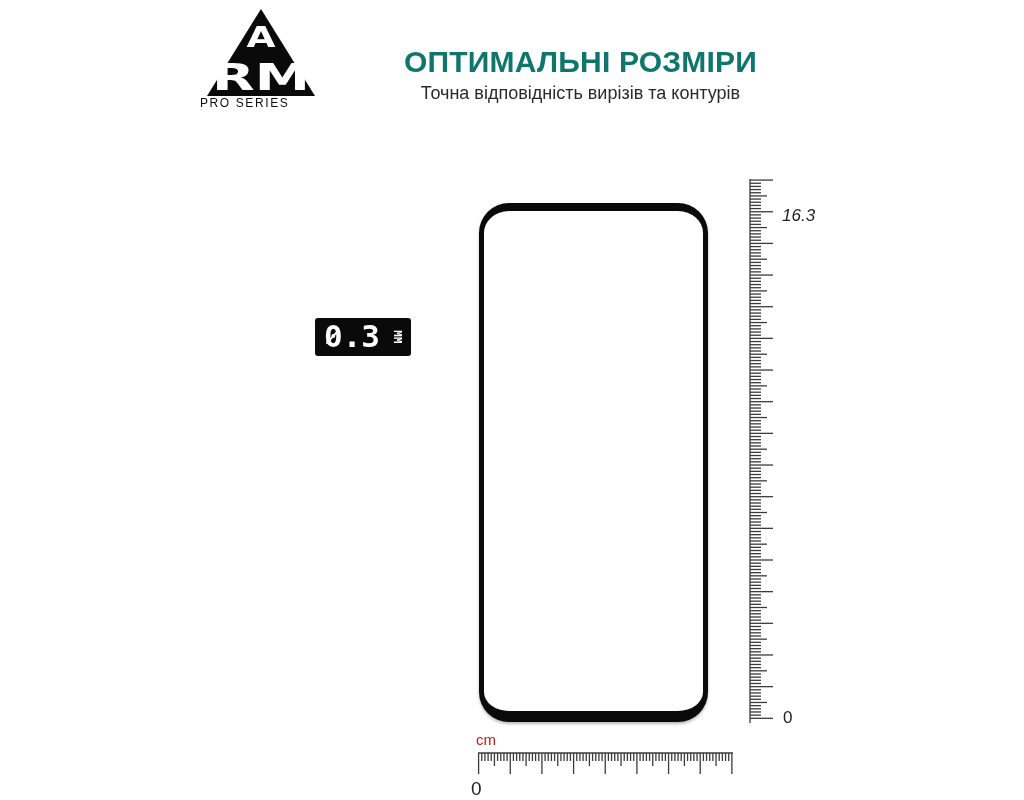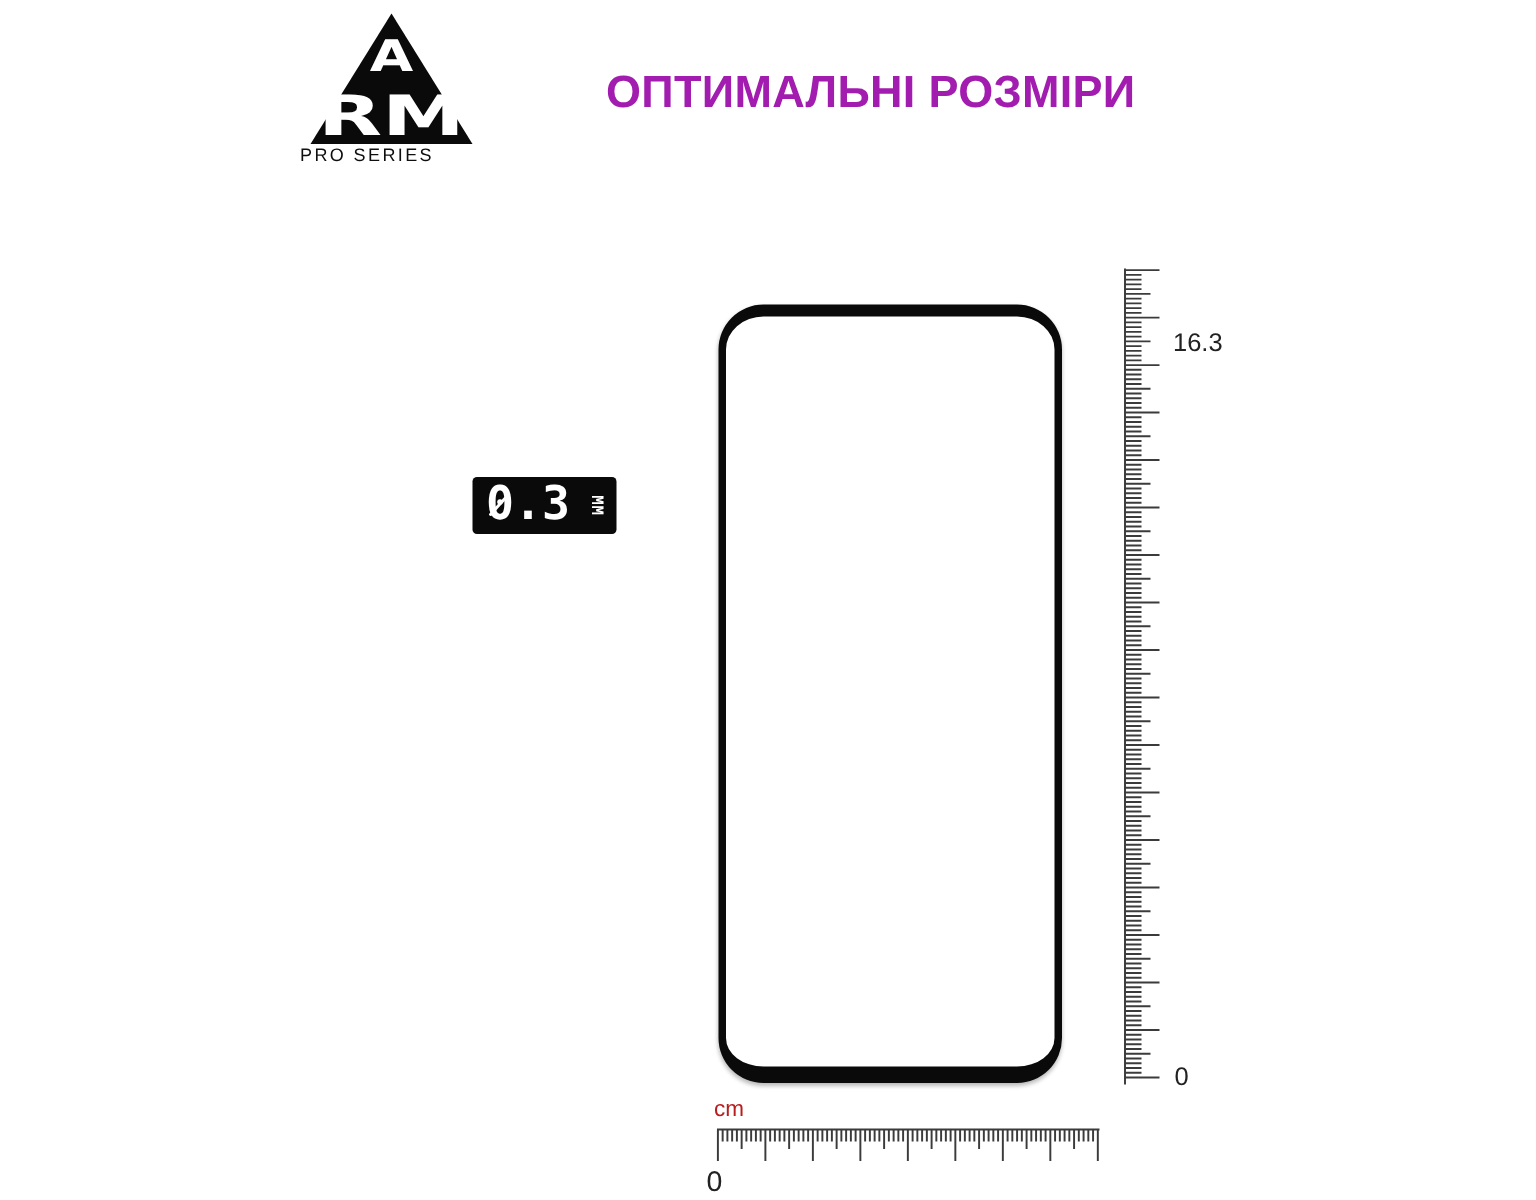--- a/index.html
+++ b/index.html
@@ -12,21 +12,21 @@
   .logo text{font-family:"DejaVu Sans",sans-serif;font-weight:bold;fill:#ffffff;}
   .logo-a{font-size:29px;}
   .logo-rm{font-size:37px;}
   .series{
     position:absolute;left:200px;top:96px;width:130px;text-align:left;
     font-size:12px;font-weight:normal;letter-spacing:1.6px;color:#0e0e0e;white-space:nowrap;
   }
   
   .heading{position:absolute;left:388px;top:46px;width:385px;text-align:center;}
   .heading h1{
-    margin:0;font-size:30px;line-height:1.05;font-weight:bold;color:#a21caf;letter-spacing:.2px;white-space:nowrap;
+    margin:0;font-size:30px;line-height:1.05;font-weight:bold;color:#0f766e;letter-spacing:.2px;white-space:nowrap;
   }
   .subtitle{margin-top:5px;font-size:18px;color:#2a2a2a;white-space:nowrap;}
   
   .badge{
     position:absolute;left:315px;top:318px;width:96px;height:38px;background:#0a0a0a;border-radius:3px;
   }
   .badge-value{
     position:absolute;left:9px;top:0;height:38px;line-height:37px;display:inline-block;
     font-family:"DejaVu Sans Mono",monospace;font-weight:bold;font-size:31px;color:#ffffff;
   }
@@ -45,40 +45,41 @@
   
   .glass{
     position:absolute;left:479px;top:203px;width:229px;height:519px;box-sizing:border-box;
     background:#ffffff;border:5px solid #0a0a0a;border-top-width:8px;border-bottom-width:11px;
     border-radius:30px;box-shadow:0 2px 3px rgba(0,0,0,.28);
   }
   
   .vruler{position:absolute;left:749px;top:177px;width:30px;height:550px;}
   .hruler{position:absolute;left:476px;top:752px;width:260px;height:26px;}
   .rlabel{position:absolute;color:#222;white-space:nowrap;}
-  .vr-max{left:782px;top:219px;font-size:17px;}
+  .vr-max{left:782px;top:206px;font-size:17px;font-style:italic;}
   .vr-min{left:783px;top:708px;font-size:17px;}
   .hr-unit{left:476px;top:731px;font-size:15px;color:#b91c1c;}
   .hr-min{left:471px;top:778px;font-size:19px;}
   .hr-max{left:682px;top:778px;font-size:19px;margin-top:19px;}
 </style>
 </head>
 <body>
 
 <div class="canvas">
 
   <svg class="logo" viewBox="0 0 122 90" aria-hidden="true">
     <polygon points="57,1 111,88 3,88" fill="#0a0a0a"></polygon>
     <text class="logo-a" x="57" y="39" text-anchor="middle" textLength="29" lengthAdjust="spacingAndGlyphs">A</text>
     <text class="logo-rm" x="57" y="82" text-anchor="middle" textLength="98" lengthAdjust="spacingAndGlyphs">RM</text>
   </svg>
   <div class="series">PRO SERIES</div>
 
   <div class="heading">
     <h1>ОПТИМАЛЬНІ РОЗМІРИ</h1>
+    <div class="subtitle">Точна відповідність вирізів та контурів</div>
   </div>
 
   <div class="badge">
     <span class="badge-value">0.3</span>
     <span class="zero-slash"></span>
     <span class="badge-unit">ММ</span>
   </div>
 
   <div class="glass"></div>
 

